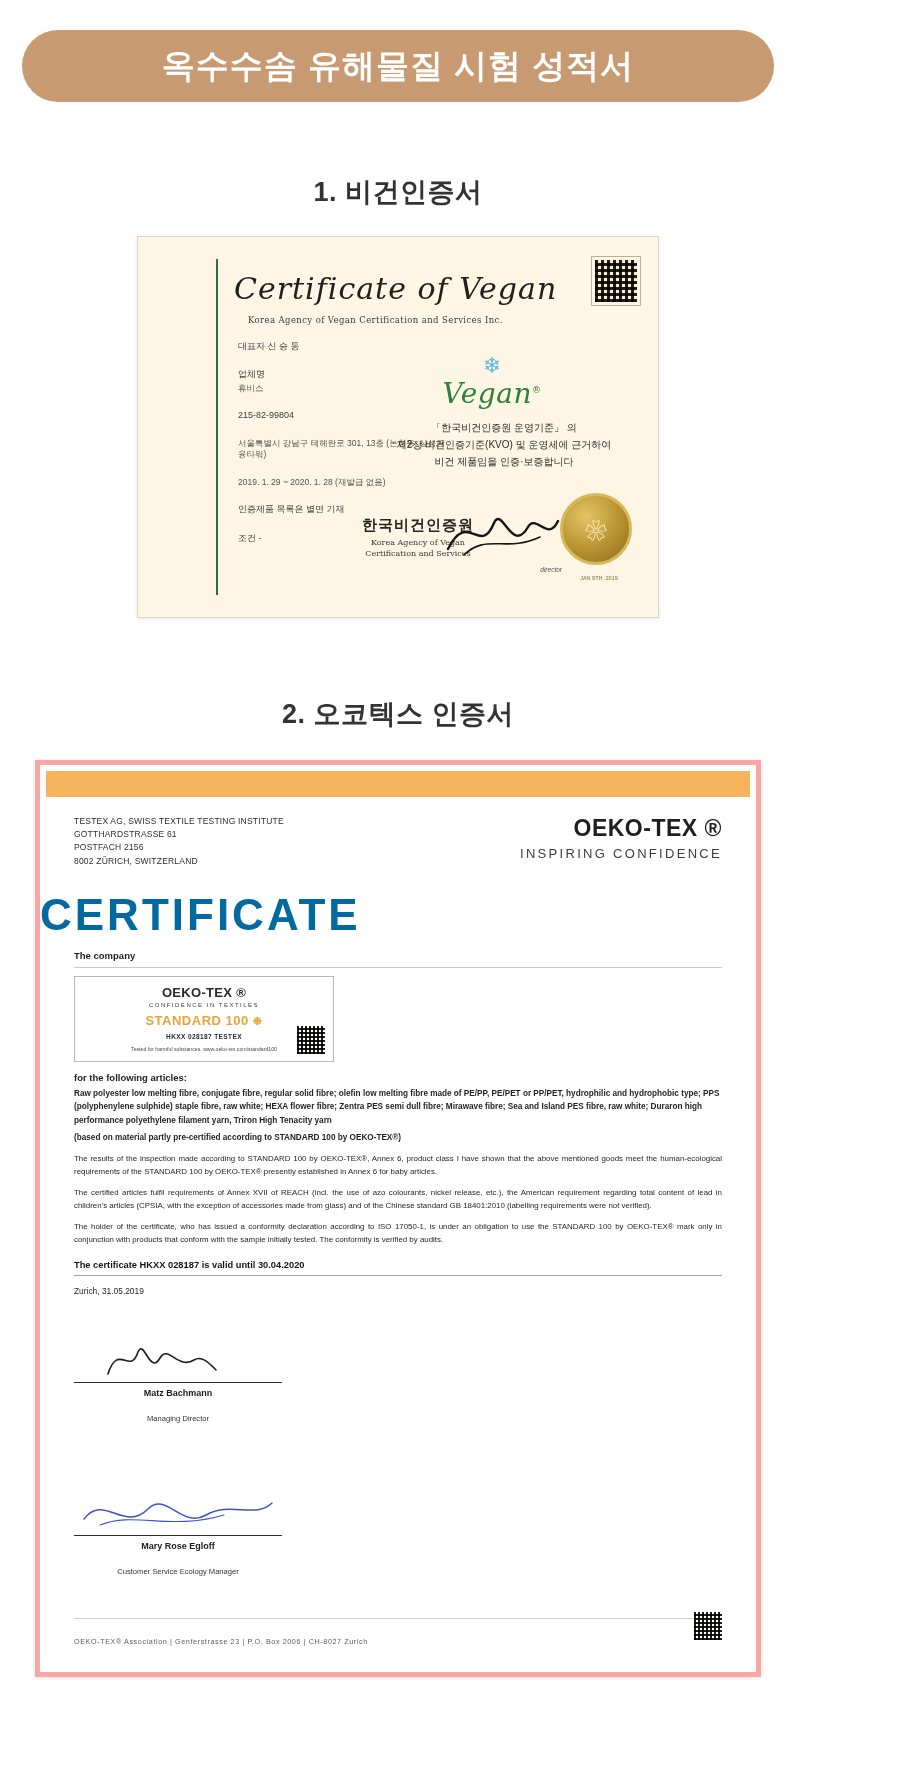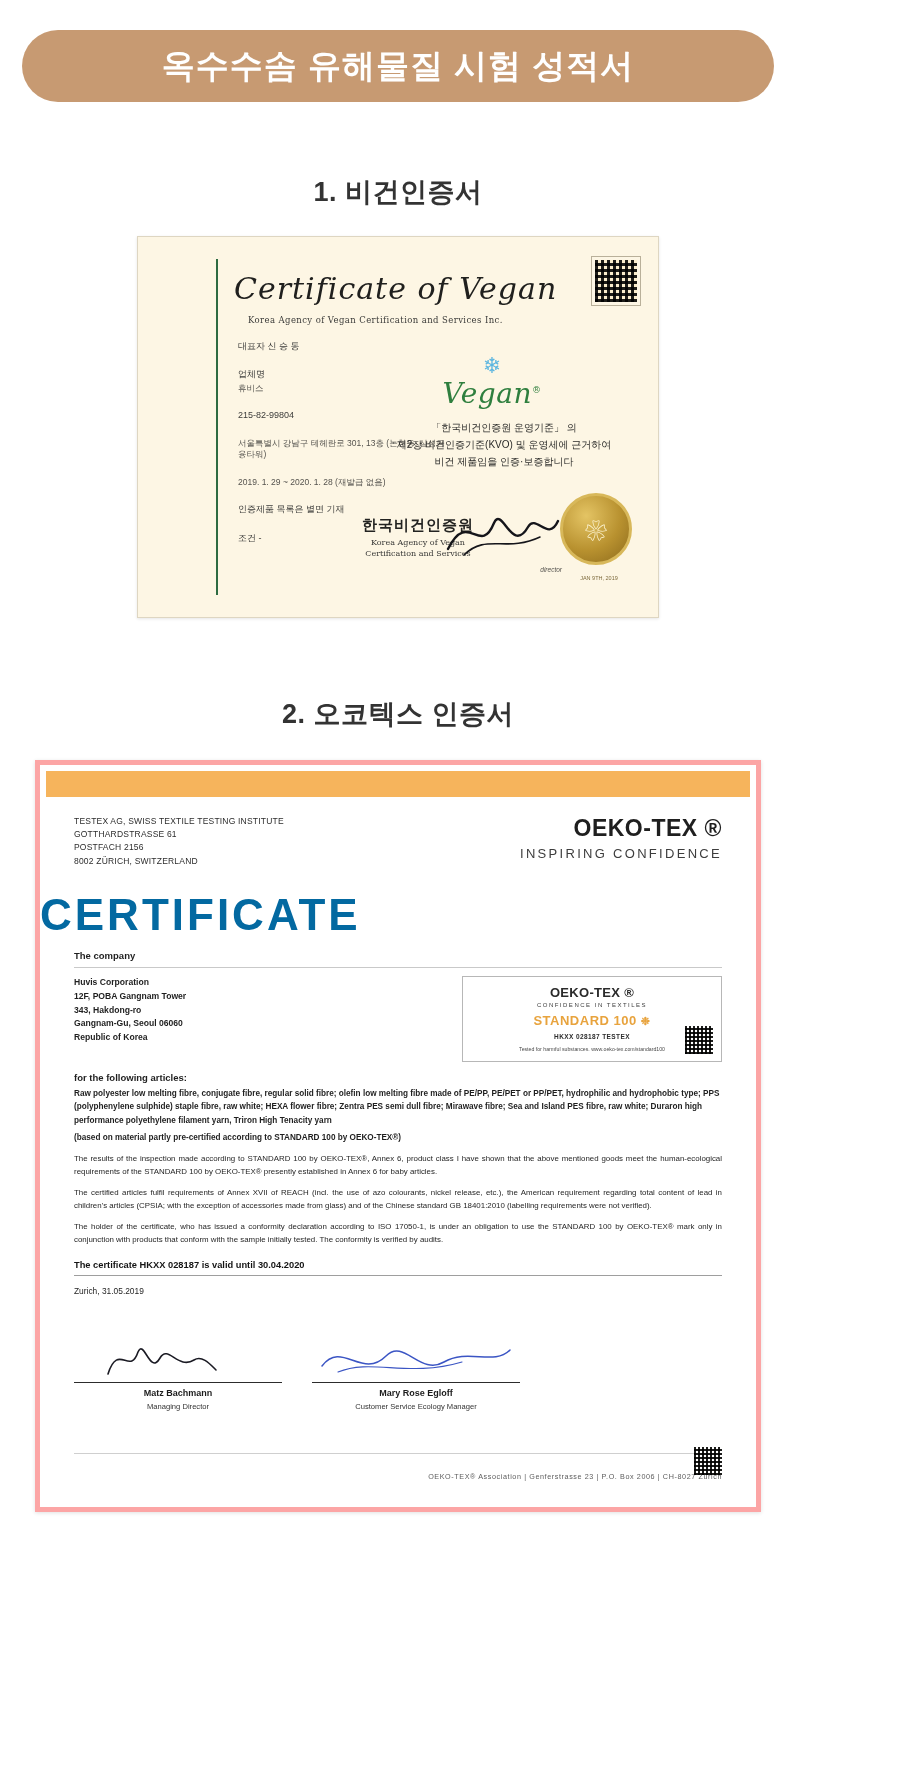--- a/index.html
+++ b/index.html
@@ -286,37 +286,38 @@
     color: #141414;
   }
   .oeko-validity-rule { height:1px; background:#9e9e9e; margin-top:5px; }
   .oeko-place {
     font-size: 8.4px;
     margin-top: 10px;
     color: #1f1f1f;
   }
   .oeko-signs {
     display: flex;
-    justify-content: flex-start;
-    gap: 30px;
+    justify-content: center;
+    gap: 66px;
     margin-top: 40px;
+    flex-direction: column;
   }
   .sign-col { width: 208px; text-align: center; position: relative; }
   .sign-art { height: 46px; position: relative; }
   .sign-line { height: 1px; background: #2c2c2c; }
   .sign-name { font-size: 9px; font-weight: bold; margin-top: 5px; color:#1c1c1c;}
-  .sign-role { font-size: 7.6px; color: #333333; margin-top: 4px;}
+  .sign-role { font-size: 7.6px; color: #333333; margin-top: 16px;}
   .oeko-footer {
     margin-top: 42px;
     padding: 0 34px;
     position: relative;
   }
   .oeko-footer .frule { height:1px; background:#cfcfcf; }
   .oeko-footer .ftext {
-    text-align: right;
+    text-align: left;
     font-size: 7.2px;
     color: #5c5c5c;
     letter-spacing: .6px;
     margin-top: 18px;
   }
   .oeko-footer .fqr {
     position: absolute;
     right: 34px; top: -6px;
     width: 28px; height: 28px;
     background:
@@ -416,27 +417,20 @@
       </div>
     </div>
 
     <div class="oeko-watermark">CERTIFICATE</div>
 
     <div class="oeko-body">
       <div class="lbl">The company</div>
       <div class="rule"></div>
 
       <div class="oeko-company-row">
-        <div class="oeko-company">
-          <div>Huvis Corporation</div>
-          <div>12F, POBA Gangnam Tower</div>
-          <div>343, Hakdong-ro</div>
-          <div>Gangnam-Gu, Seoul 06060</div>
-          <div>Republic of Korea</div>
-        </div>
 
         <div class="oeko-label-box">
           <div class="l1">OEKO-TEX ®</div>
           <div class="l2">CONFIDENCE IN TEXTILES</div>
           <div class="l3"><span>STANDARD 100</span> <span class="dot">❉</span></div>
           <div class="l4">HKXX 028187 TESTEX</div>
           <div class="l5">Tested for harmful substances.
 www.oeko-tex.com/standard100</div>
           <div class="mini-qr"></div>
         </div>

